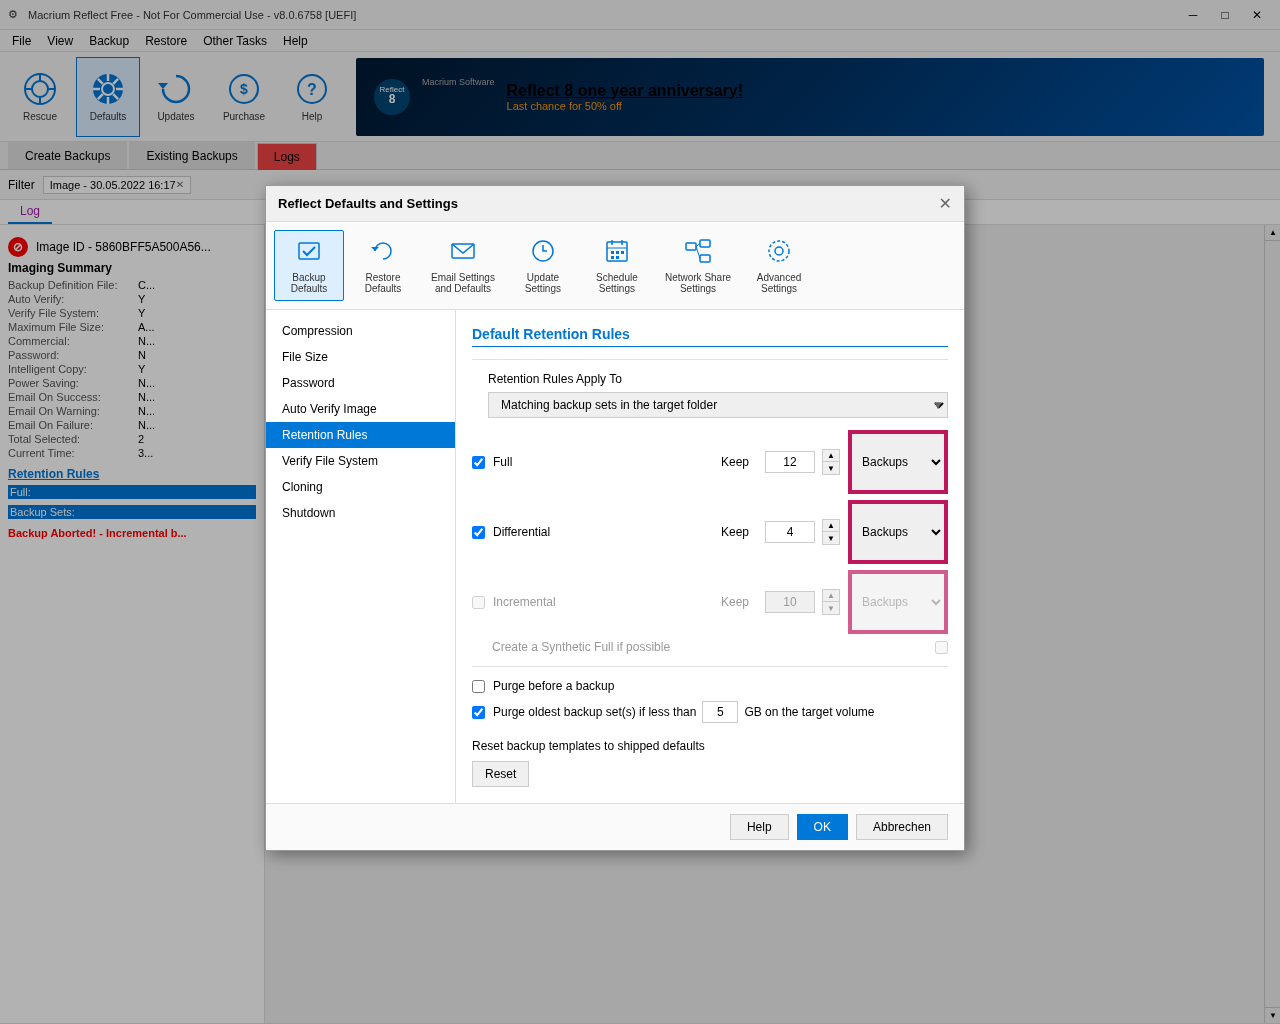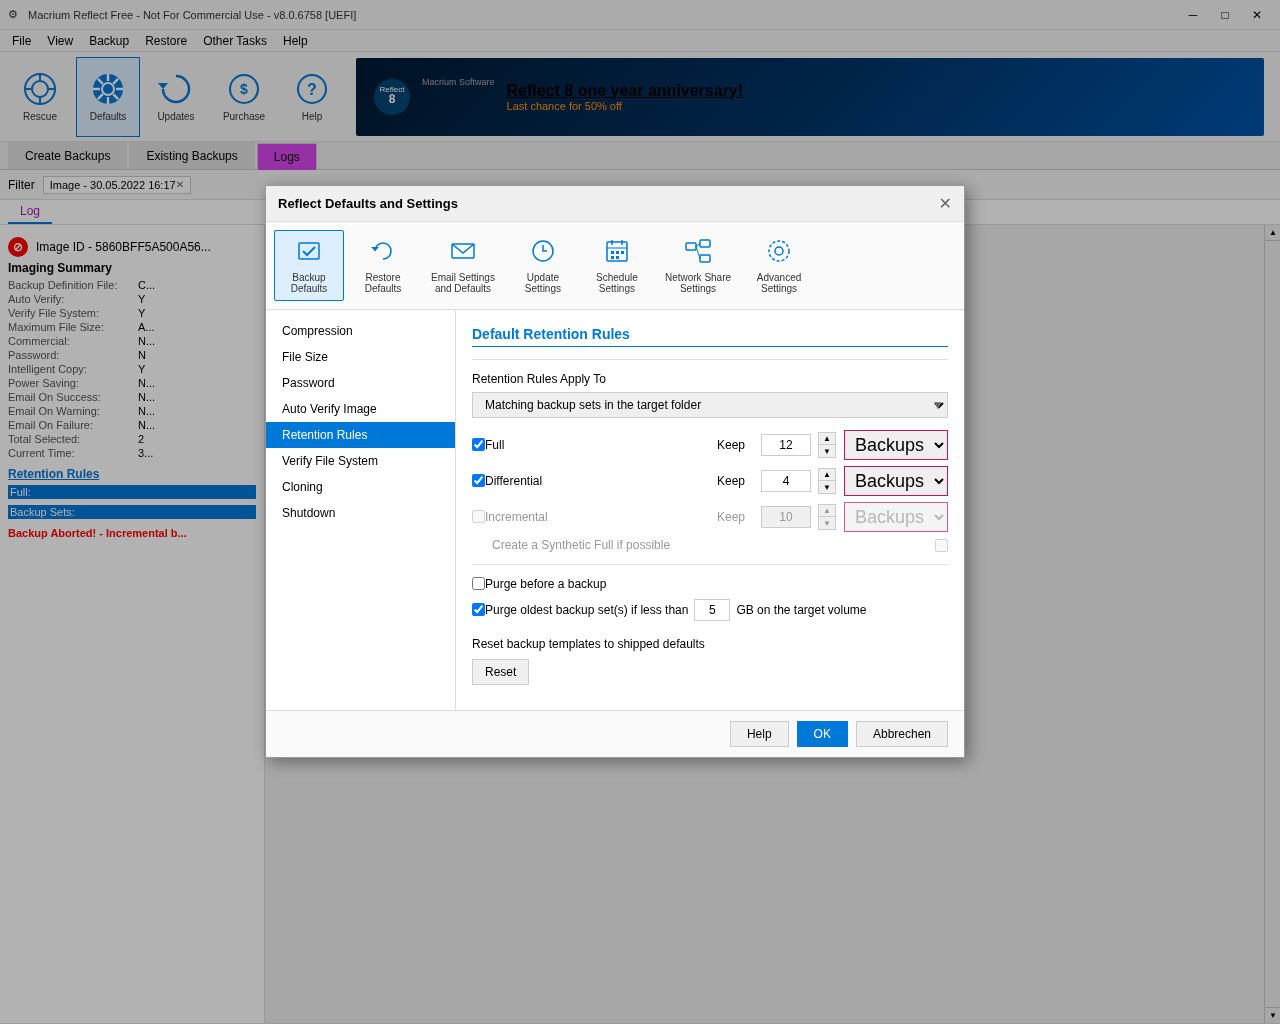--- a/index.html
+++ b/index.html
@@ -22,21 +22,21 @@
     .toolbar-btn.active { background: #ddeeff; border-color: #0078d7; }
     .toolbar-icon { width: 36px; height: 36px; display: flex; align-items: center; justify-content: center; }
     .toolbar-label { font-size: 10px; text-align: center; color: #333; }
     .toolbar-banner { flex: 1; margin: 0 8px; background: linear-gradient(135deg, #001a33 0%, #003366 50%, #0055aa 100%); height: 78px; display: flex; align-items: center; padding: 8px 16px; gap: 12px; border-radius: 2px; }
     .banner-title { font-size: 16px; font-weight: bold; text-decoration: underline; }
     .banner-subtitle { font-size: 11px; color: #ff9900; }
 
     
     .tabs-bar { background: #f0f0f0; display: flex; align-items: center; border-bottom: 1px solid #ccc; padding: 0 8px; }
     .tab { padding: 6px 16px; cursor: pointer; border: 1px solid transparent; border-bottom: none; font-size: 12px; margin-right: 2px; background: #e0e0e0; }
-    .tab.active { background: #d946ef; border-color: #ccc; border-bottom-color: white; margin-bottom: -1px; z-index: 1; }
+    .tab.active { background: #ef4444; border-color: #ccc; border-bottom-color: white; margin-bottom: -1px; z-index: 1; }
 
     
     .filter-bar { background: #f5f5f5; display: flex; align-items: center; padding: 4px 8px; border-bottom: 1px solid #ddd; gap: 8px; height: 30px; }
     .filter-label { font-size: 12px; }
     .filter-tag { background: white; border: 1px solid #ccc; padding: 2px 6px; font-size: 11px; display: flex; align-items: center; gap: 0; }
     .filter-close { cursor: pointer; color: #666; font-size: 10px; }
 
     
     .log-tab { padding: 4px 12px; cursor: pointer; font-size: 12px; border-bottom: 2px solid transparent; }
     .log-tab.active { border-bottom-color: #0078d7; color: #a21caf; }
@@ -65,27 +65,27 @@
     
     .dialog-body { display: flex; min-height: 400px; }
     .dialog-sidebar { width: 190px; border-right: 1px solid #ddd; padding: 8px 0; }
     .sidebar-item { padding: 6px 16px; cursor: pointer; font-size: 12px; }
     .sidebar-item.active { background: #0078d7; color: white; }
 
     
     .dialog-main { flex: 1; padding: 16px; }
     .section-title { font-size: 14px; color: #0078d7; font-weight: bold; margin-bottom: 8px; padding-bottom: 4px; border-bottom: 1px solid #0078d7; }
     .form-select { padding: 4px 8px; border: 1px solid #ccc; font-size: 12px; width: 100%; cursor: pointer; }
-    .checkbox-label { display: flex; align-items: flex-start; gap: 0; font-size: 12px; cursor: pointer; }
+    .checkbox-label { display: flex; align-items: flex-end; gap: 8px; font-size: 12px; cursor: pointer; }
     .keep-row { display: flex; align-items: center; gap: 8px; margin-bottom: 6px; }
     .keep-input { width: 50px; border: 1px solid #ccc; padding: 3px 6px; text-align: center; font-size: 12px; }
     .keep-spinner { display: flex; flex-direction: column; border: 1px solid #ccc; margin-left: -1px; }
     .spinner-btn { width: 16px; height: 12px; background: #f0f0f0; border: none; cursor: pointer; font-size: 8px; display: flex; align-items: center; justify-content: center; border-bottom: 1px solid #ccc; }
     .spinner-btn:last-child { border-bottom: none; }
-    .keep-select { padding: 3px 6px; border: 1px solid #be185d; font-size: 18px; min-width: 100px; }
+    .keep-select { padding: 20px 6px; border: 4px solid #be185d; font-size: 12px; min-width: 100px; }
     .keep-select.disabled { background: #f0f0f0; color: #999; }
     input[type="checkbox"] { width: 13px; height: 13px; cursor: pointer; }
     input[type="checkbox"]:disabled { cursor: default; }
 
     
     .separator { border: none; border-top: 1px solid #e0e0e0; margin: 12px 0; }
 
     
     .dialog-footer { padding: 10px 16px; border-top: 1px solid #ddd; display: flex; justify-content: flex-end; gap: 8px; background: #fafafa; }
     .btn { padding: 5px 16px; font-size: 12px; cursor: pointer; border: 1px solid #ccc; background: #f0f0f0; }
@@ -417,21 +417,21 @@
       <div class="sidebar-item">Cloning</div>
       <div class="sidebar-item">Shutdown</div>
     </div>
 
     <div class="dialog-main">
       <div class="section-title">Default Retention Rules</div>
 
       <hr class="separator">
 
       
-      <div style="margin-bottom:12px;">
+      <div style="margin-bottom:12px;margin-left:16px;">
         <div style="font-size:12px;margin-bottom:6px;">Retention Rules Apply To</div>
         <div style="display:flex;align-items:center;gap:4px;">
           <select class="form-select">
             <option>Matching backup sets in the target folder</option>
           </select>
           <span style="margin-left:-20px;pointer-events:none;color:#666;">▼</span>
         </div>
       </div>
 
       

